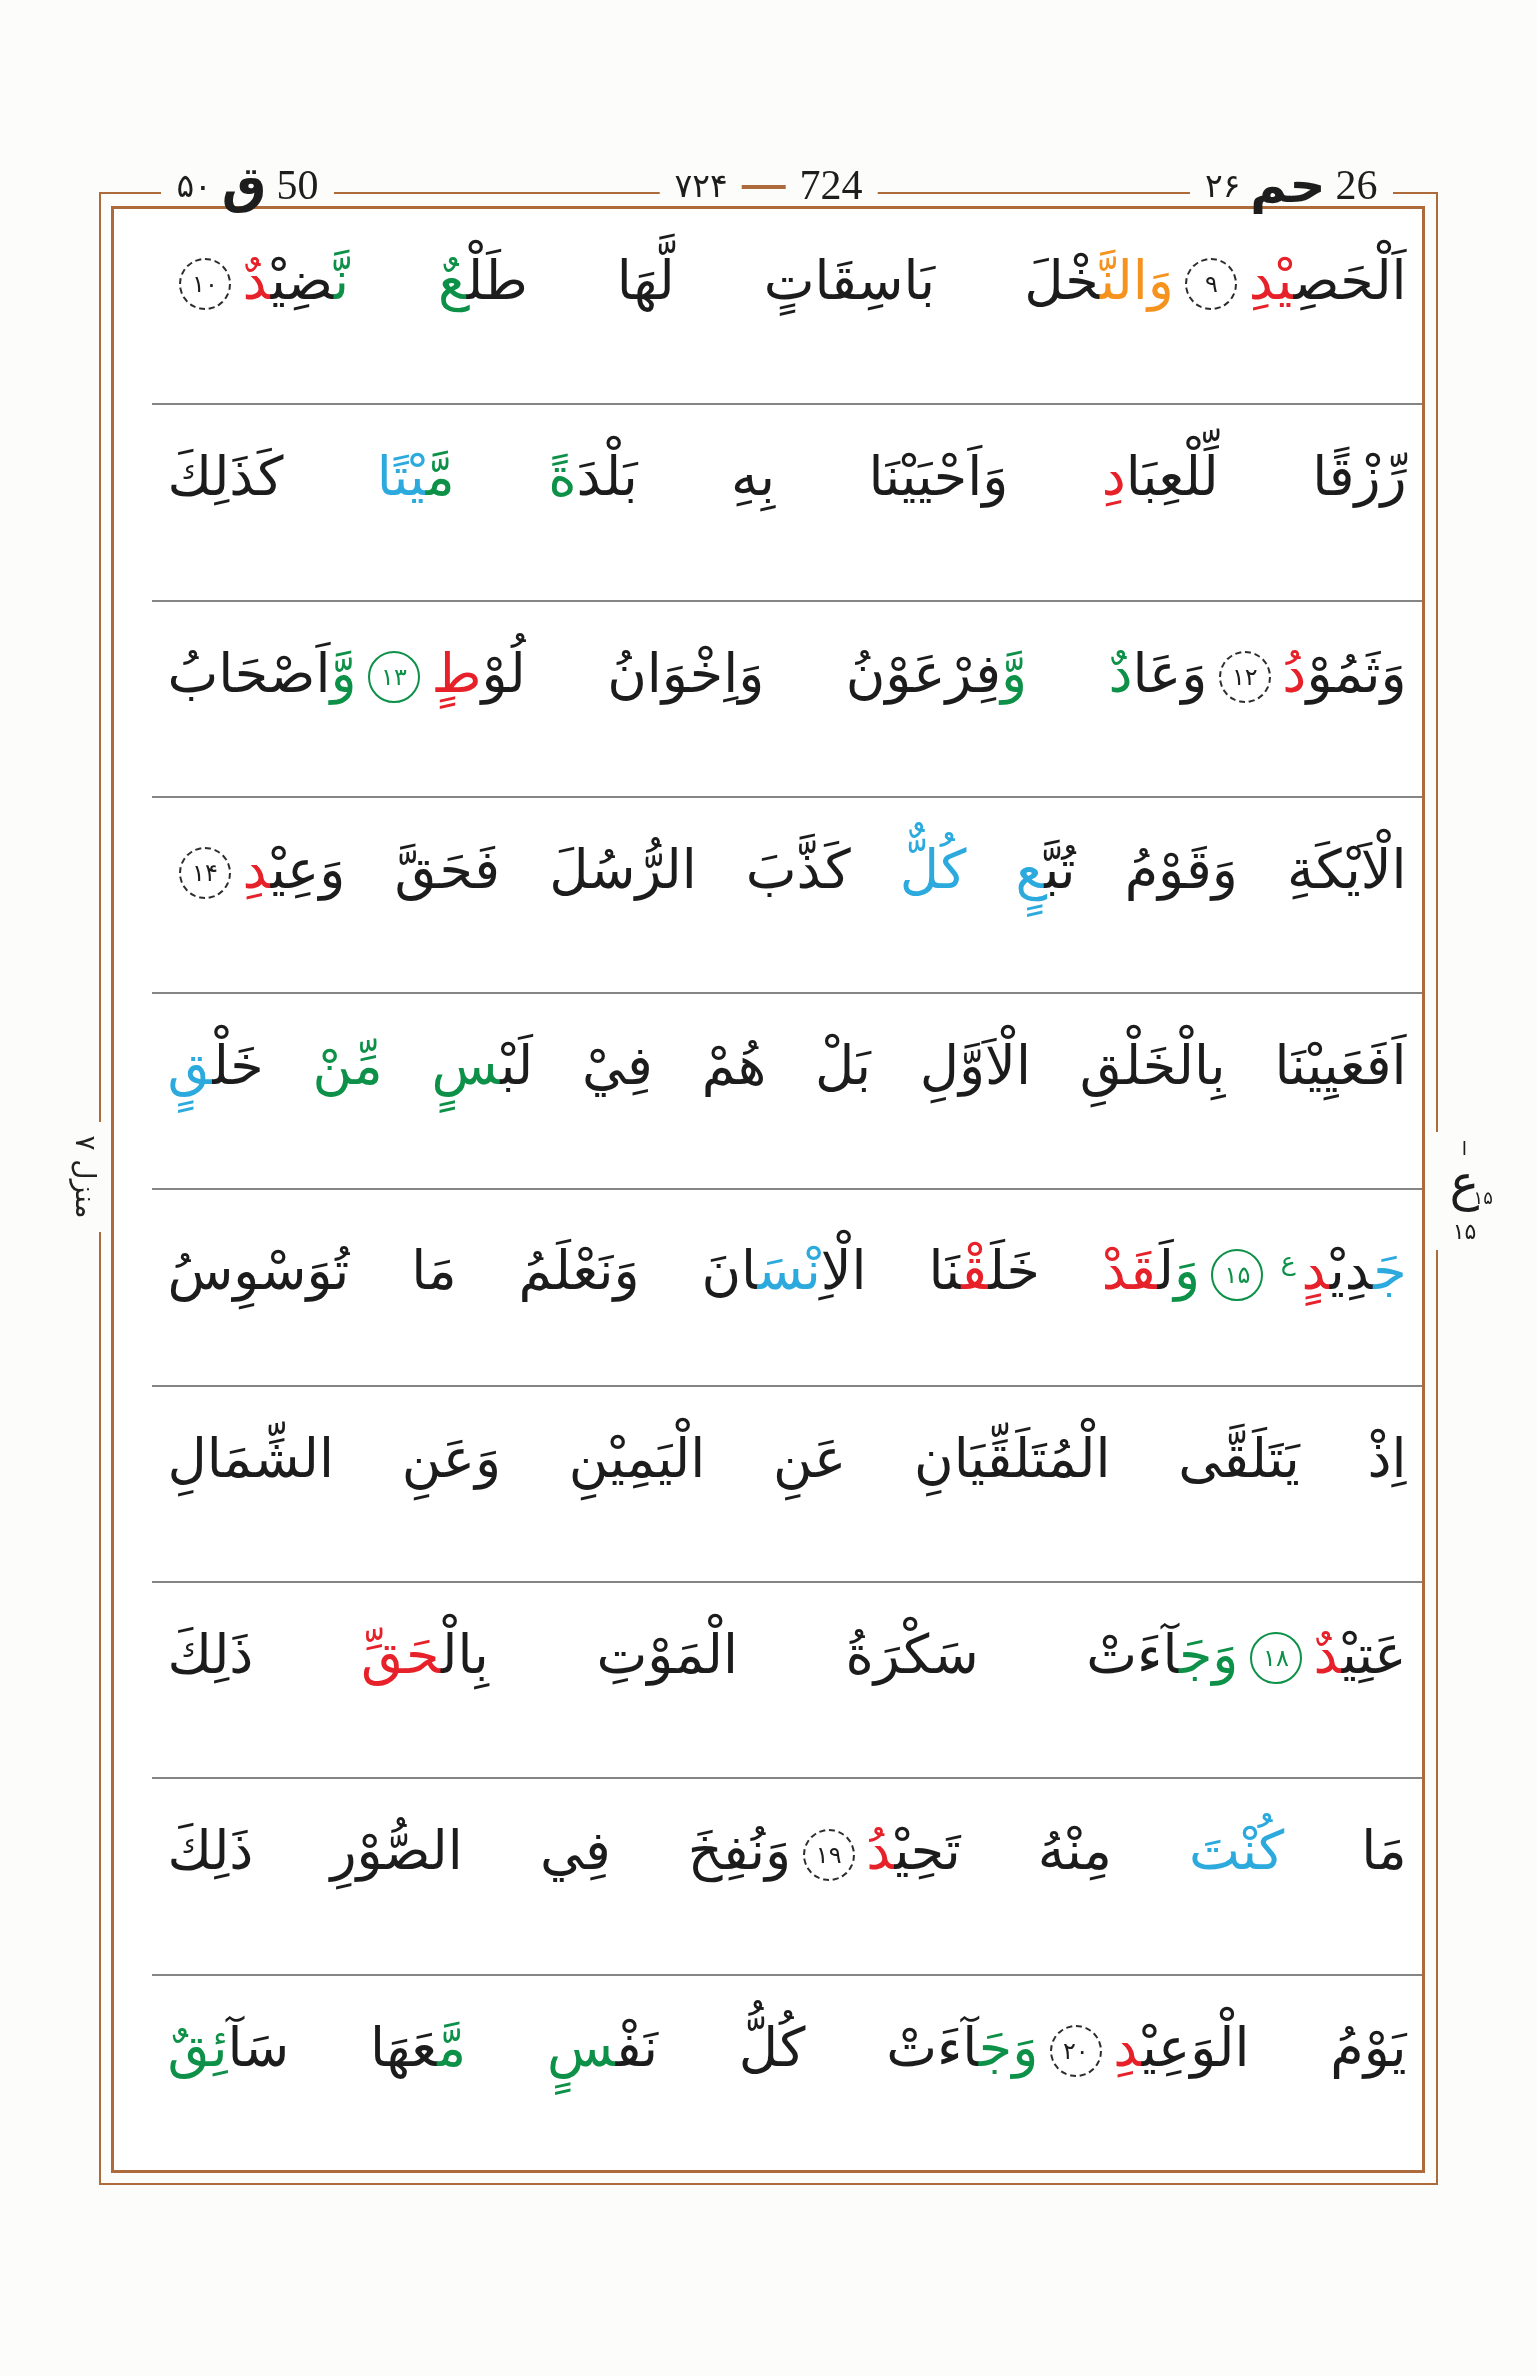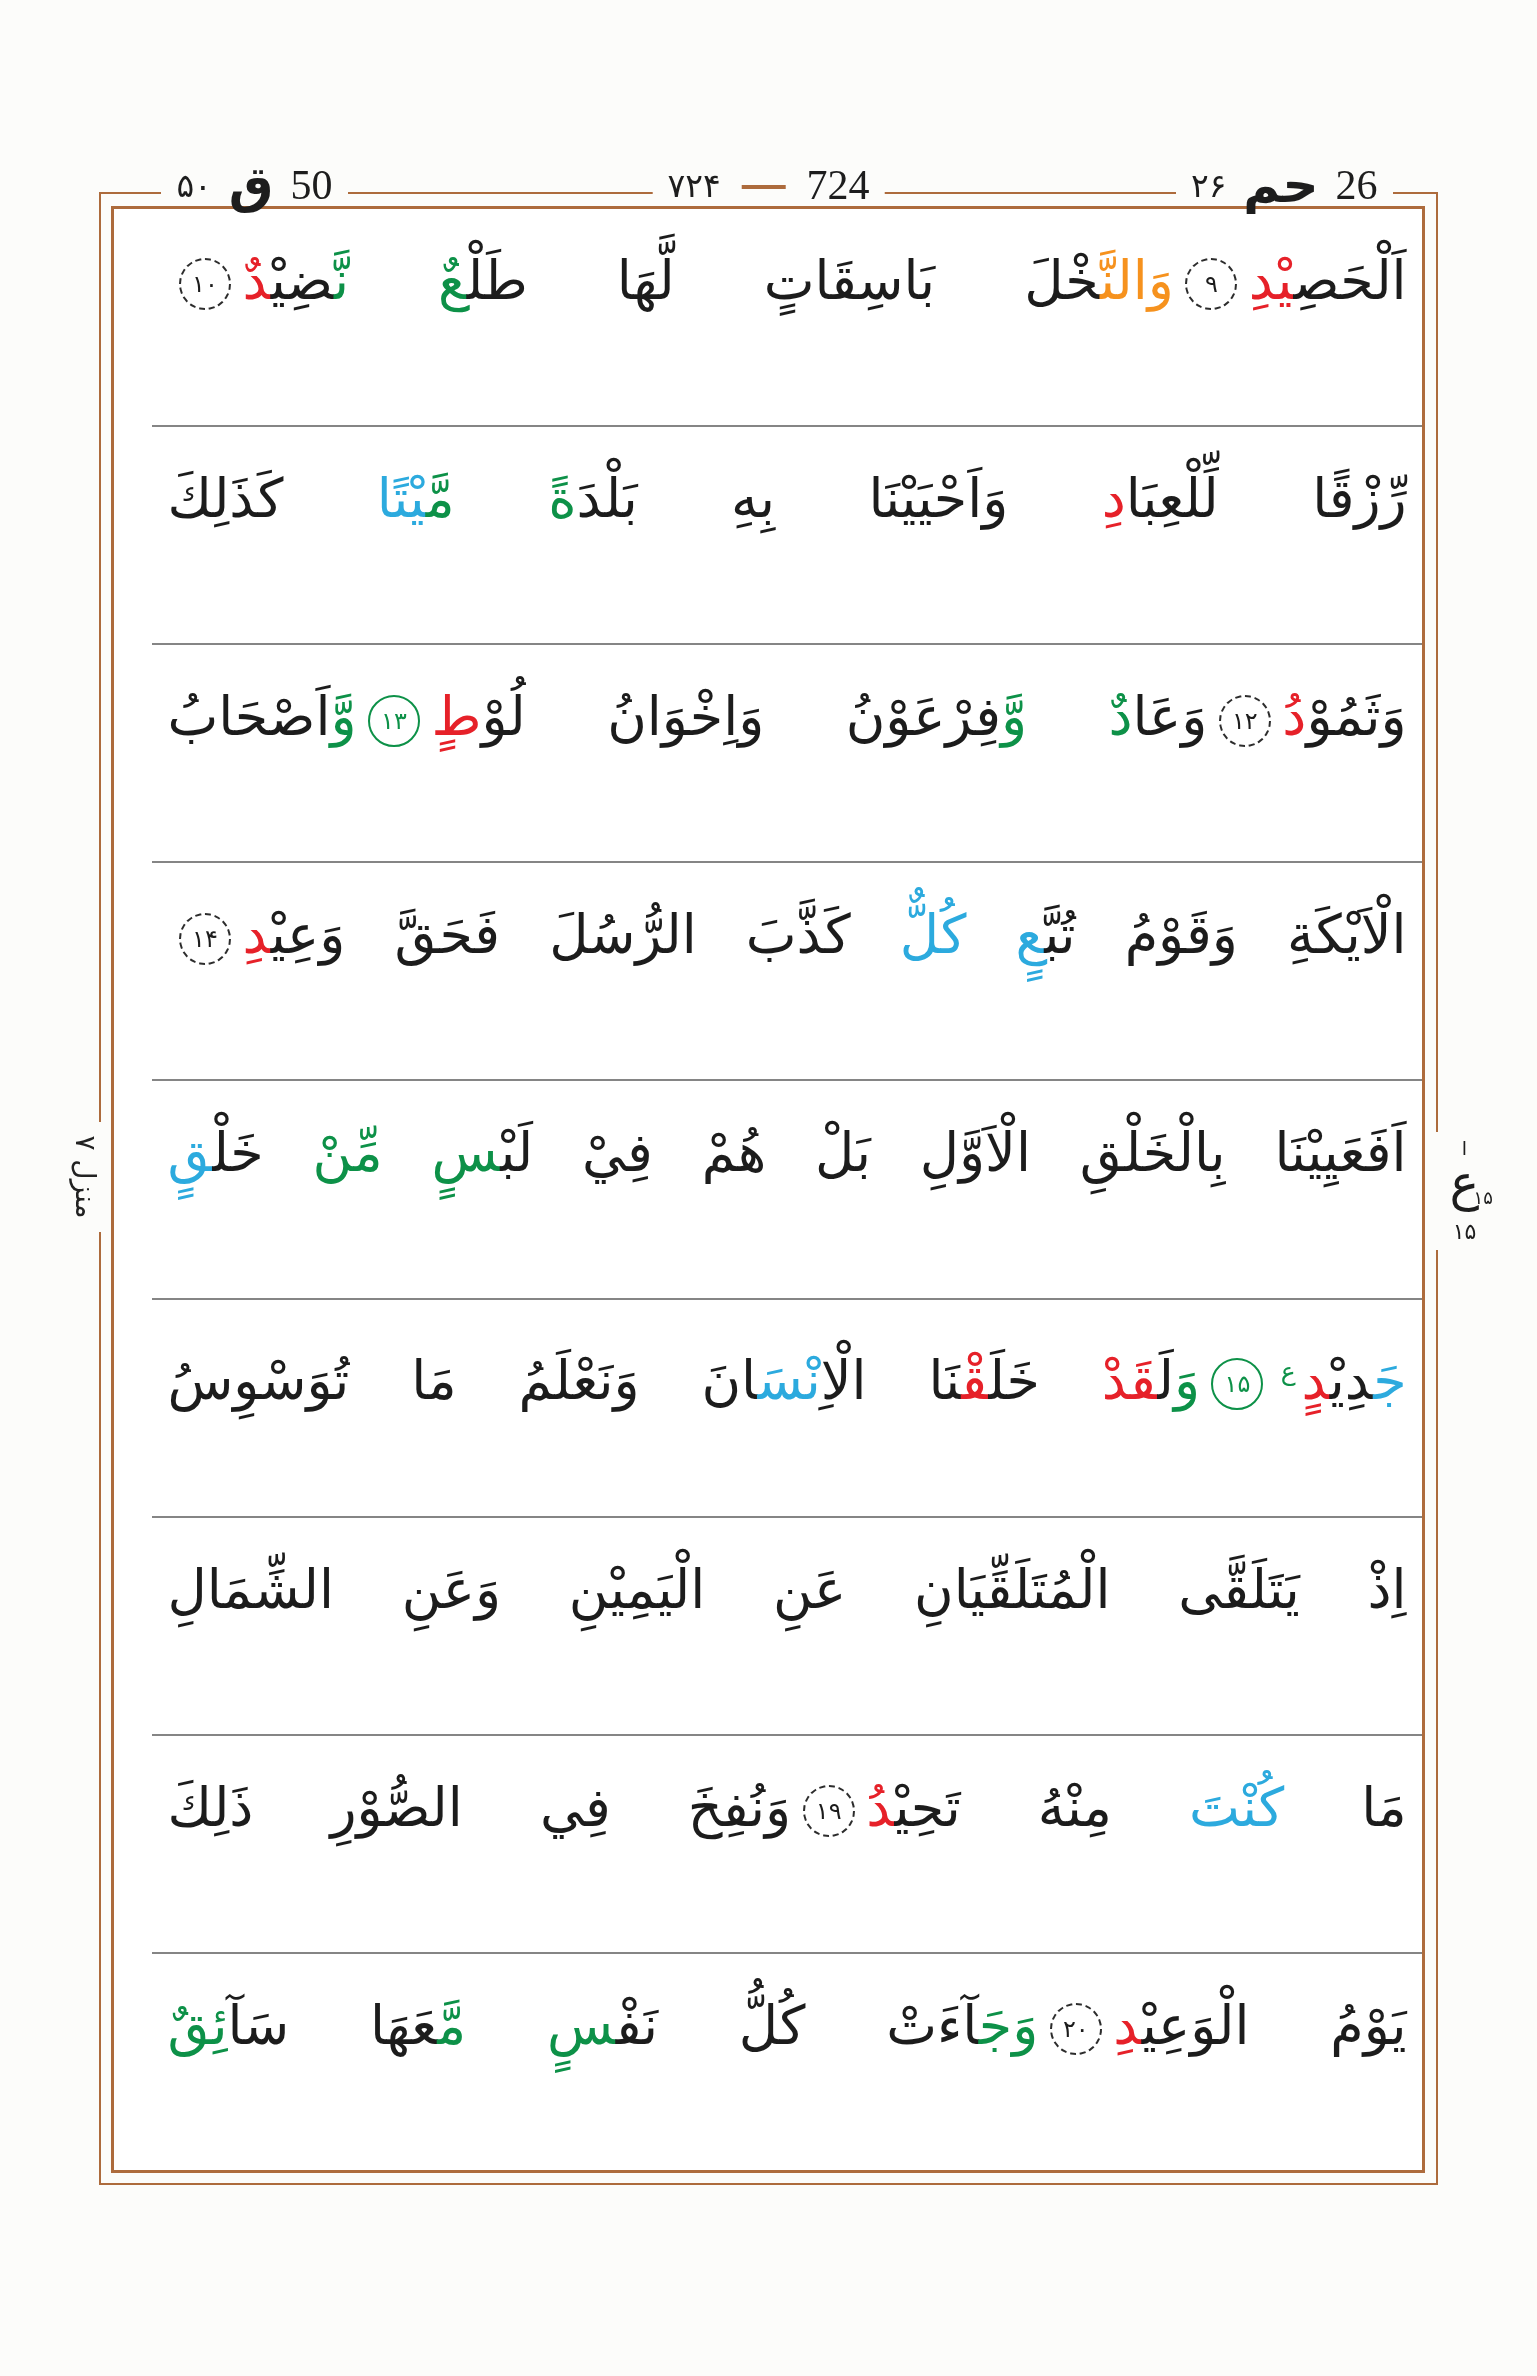--- a/index.html
+++ b/index.html
@@ -50,21 +50,21 @@
     vertical-align:middle; margin:0 11.5px;
   }
   .m-plain{border:2.4px dashed #2c2c2c; color:#1c1c1c;}
   .m-green{border:2.4px solid var(--green); color:var(--green);}
   .ruku-inline{
     font-size:25px; color:var(--green); vertical-align:super; margin:0 5.8px;
   }
   
   .hdr{
     position:absolute; top:144px; height:60px;
-    display:flex; align-items:flex-end; gap:17px;
+    display:flex; align-items:flex-end; gap:10px;
     background:var(--page); padding:0 15.4px; z-index:5;
     color:#1d1d1d;
   }
   .hdr-left{left:161px;}
   .hdr-center{left:50%; transform:translateX(-50%);}
   .hdr-right{right:144px;}
   .hdr .anum{font-size:33px; line-height:37px;}
   .hdr .sym{font-size:50px; line-height:38px; font-weight:bold;}
   .hdr .lnum{font-family:"Liberation Serif", serif; font-size:42px; line-height:38px;}
   .hdr .dash{width:44px; height:3.8px; background:var(--border); margin:0 3.8px 15.4px;}
@@ -117,20 +117,21 @@
   <div class="frame-outer"></div>
   <div class="frame-inner">
     <div style="display:contents"></div>
   <div class="line"><span class="seg c-k">اَلْحَصِ‍</span><span class="seg c-r">‍يْدِ</span><span class="medallion m-plain">۹</span><span class="seg c-o">وَالنَّ‍</span><span class="seg c-k">‍خْلَ بَاسِقَاتٍ لَّهَا طَلْ‍</span><span class="seg c-g">‍عٌ نَّ‍</span><span class="seg c-k">‍ضِيْ‍</span><span class="seg c-r">‍دٌ</span><span class="medallion m-plain">۱۰</span></div>
       <div class="line"><span class="seg c-k">رِّزْقًا لِّلْعِبَا</span><span class="seg c-r">دِ</span><span class="seg c-k"> وَاَحْيَيْنَا بِهِ بَلْدَ</span><span class="seg c-g">ةً مَّ‍</span><span class="seg c-b">‍يْتًا</span><span class="seg c-k"> كَذَلِكَ</span></div>
       <div class="line"><span class="seg c-k">وَثَمُوْ</span><span class="seg c-r">دُ</span><span class="medallion m-plain">۱۲</span><span class="seg c-k">وَعَا</span><span class="seg c-g">دٌ وَّ</span><span class="seg c-k">فِرْعَوْنُ وَاِخْوَانُ لُوْ</span><span class="seg c-r">طٍ</span><span class="medallion m-green">۱۳</span><span class="seg c-g">وَّ</span><span class="seg c-k">اَصْحَابُ</span></div>
       <div class="line"><span class="seg c-k">الْاَيْكَةِ وَقَوْمُ تُبَّ‍</span><span class="seg c-b">‍عٍ كُلٌّ </span><span class="seg c-k">كَذَّبَ الرُّسُلَ فَحَقَّ وَعِيْ‍</span><span class="seg c-r">‍دِ</span><span class="medallion m-plain">۱۴</span></div>
       <div class="line"><span class="seg c-k">اَفَعَيِيْنَا بِالْخَلْقِ الْاَوَّلِ بَلْ هُمْ فِيْ لَبْ‍</span><span class="seg c-g">‍سٍ مِّنْ</span><span class="seg c-k"> خَلْ‍</span><span class="seg c-b">‍قٍ</span></div>
       <div class="line"><span class="seg c-b">جَ‍</span><span class="seg c-k">‍دِيْ‍</span><span class="seg c-r">‍دٍ</span><span class="ruku-inline">ع</span><span class="medallion m-green">۱۵</span><span class="seg c-g">وَ</span><span class="seg c-k">لَ‍</span><span class="seg c-r">‍قَدْ</span><span class="seg c-k"> خَلَ‍</span><span class="seg c-r">‍قْ‍</span><span class="seg c-k">‍نَا الْاِ</span><span class="seg c-b">نْسَ‍</span><span class="seg c-k">‍انَ وَنَعْلَمُ مَا تُوَسْوِسُ</span></div>
       <div class="line"><span class="seg c-k">اِذْ يَتَلَقَّى الْمُتَلَقِّيَانِ عَنِ الْيَمِيْنِ وَعَنِ الشِّمَالِ</span></div>
+      <div class="line"><span class="seg c-k">عَتِيْ‍</span><span class="seg c-r">‍دٌ</span><span class="medallion m-green">۱۸</span><span class="seg c-g">وَجَ‍</span><span class="seg c-k">‍آءَتْ سَكْرَةُ الْمَوْتِ بِالْ‍</span><span class="seg c-r">‍حَقِّ</span><span class="seg c-k"> ذَلِكَ</span></div>
       <div class="line"><span class="seg c-k">مَا </span><span class="seg c-b">كُنْتَ</span><span class="seg c-k"> مِنْهُ تَحِيْ‍</span><span class="seg c-r">‍دُ</span><span class="medallion m-plain">۱۹</span><span class="seg c-k">وَنُفِخَ فِي الصُّوْرِ ذَلِكَ</span></div>
       <div class="line"><span class="seg c-k">يَوْمُ الْوَعِيْ‍</span><span class="seg c-r">‍دِ</span><span class="medallion m-plain">۲۰</span><span class="seg c-g">وَجَ‍</span><span class="seg c-k">‍آءَتْ كُلُّ نَفْ‍</span><span class="seg c-g">‍سٍ مَّ‍</span><span class="seg c-k">‍عَهَا سَآ</span><span class="seg c-g">ئِقٌ</span></div>
     </div>
 
   <div class="manzil">منزل ۷</div>
 
   <div class="ruku">
     <span class="ruku-tick">ا</span>
     <span class="ruku-ain-wrap">
       <span class="ruku-ain">ع</span>

